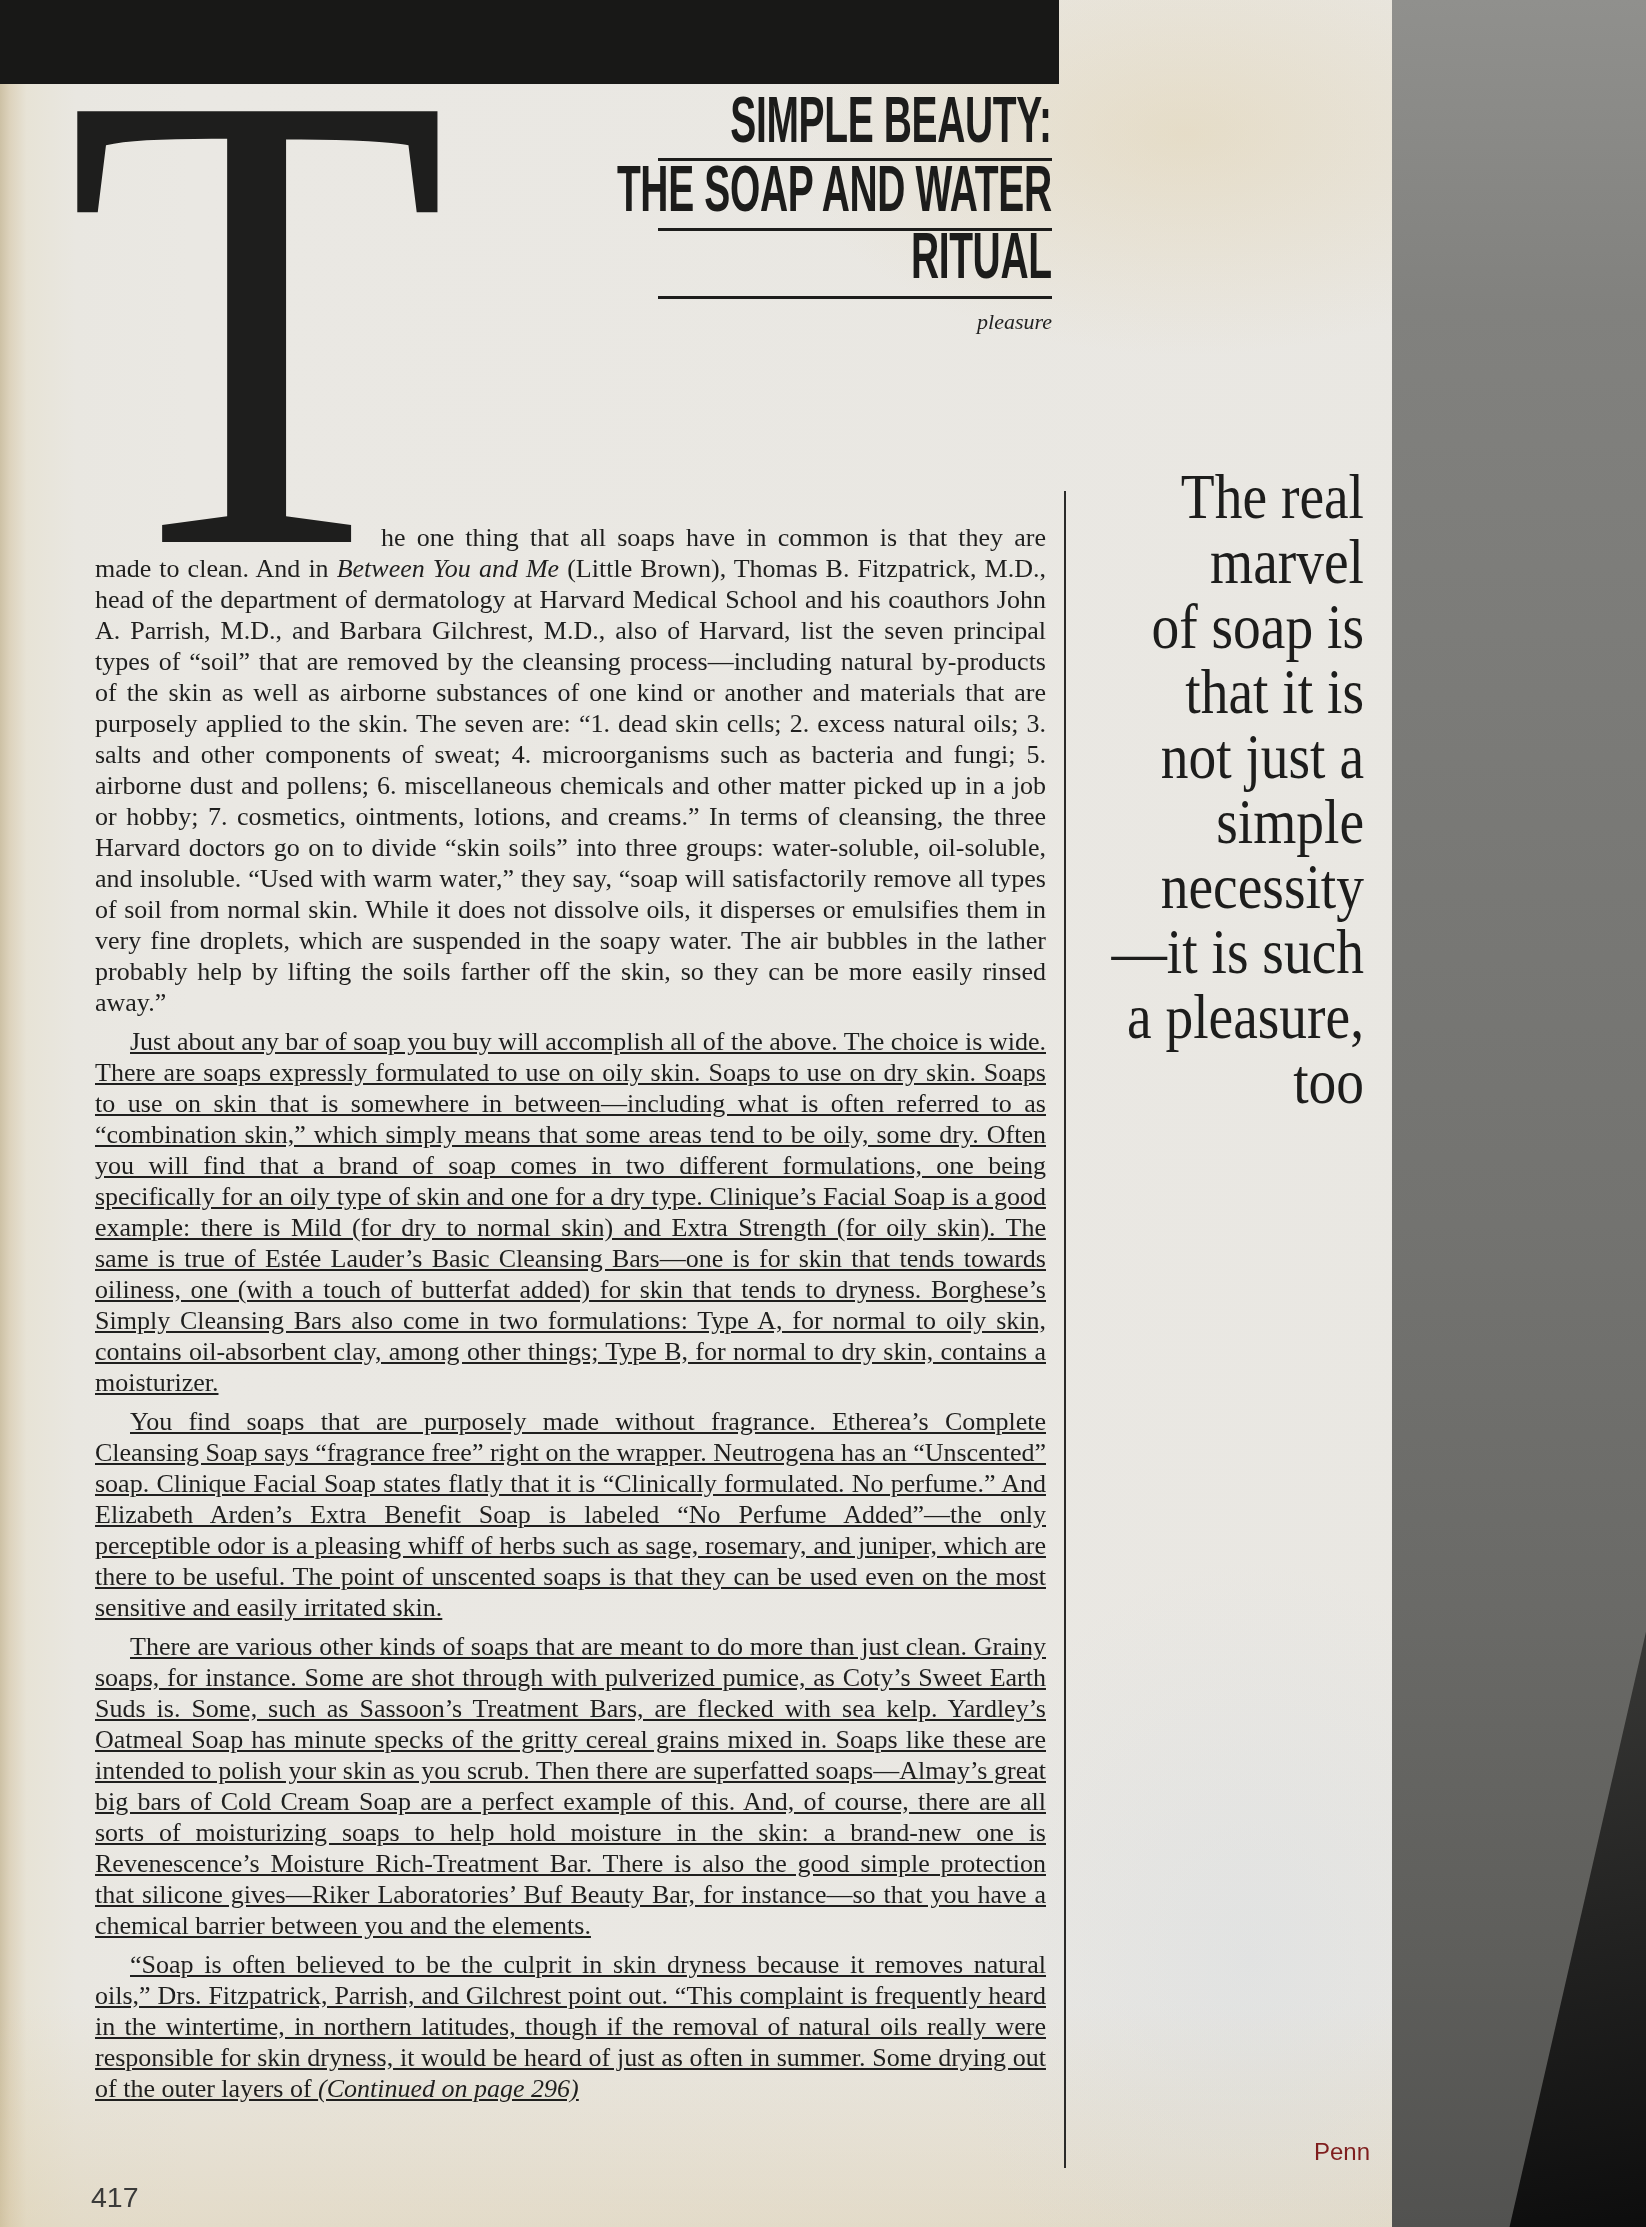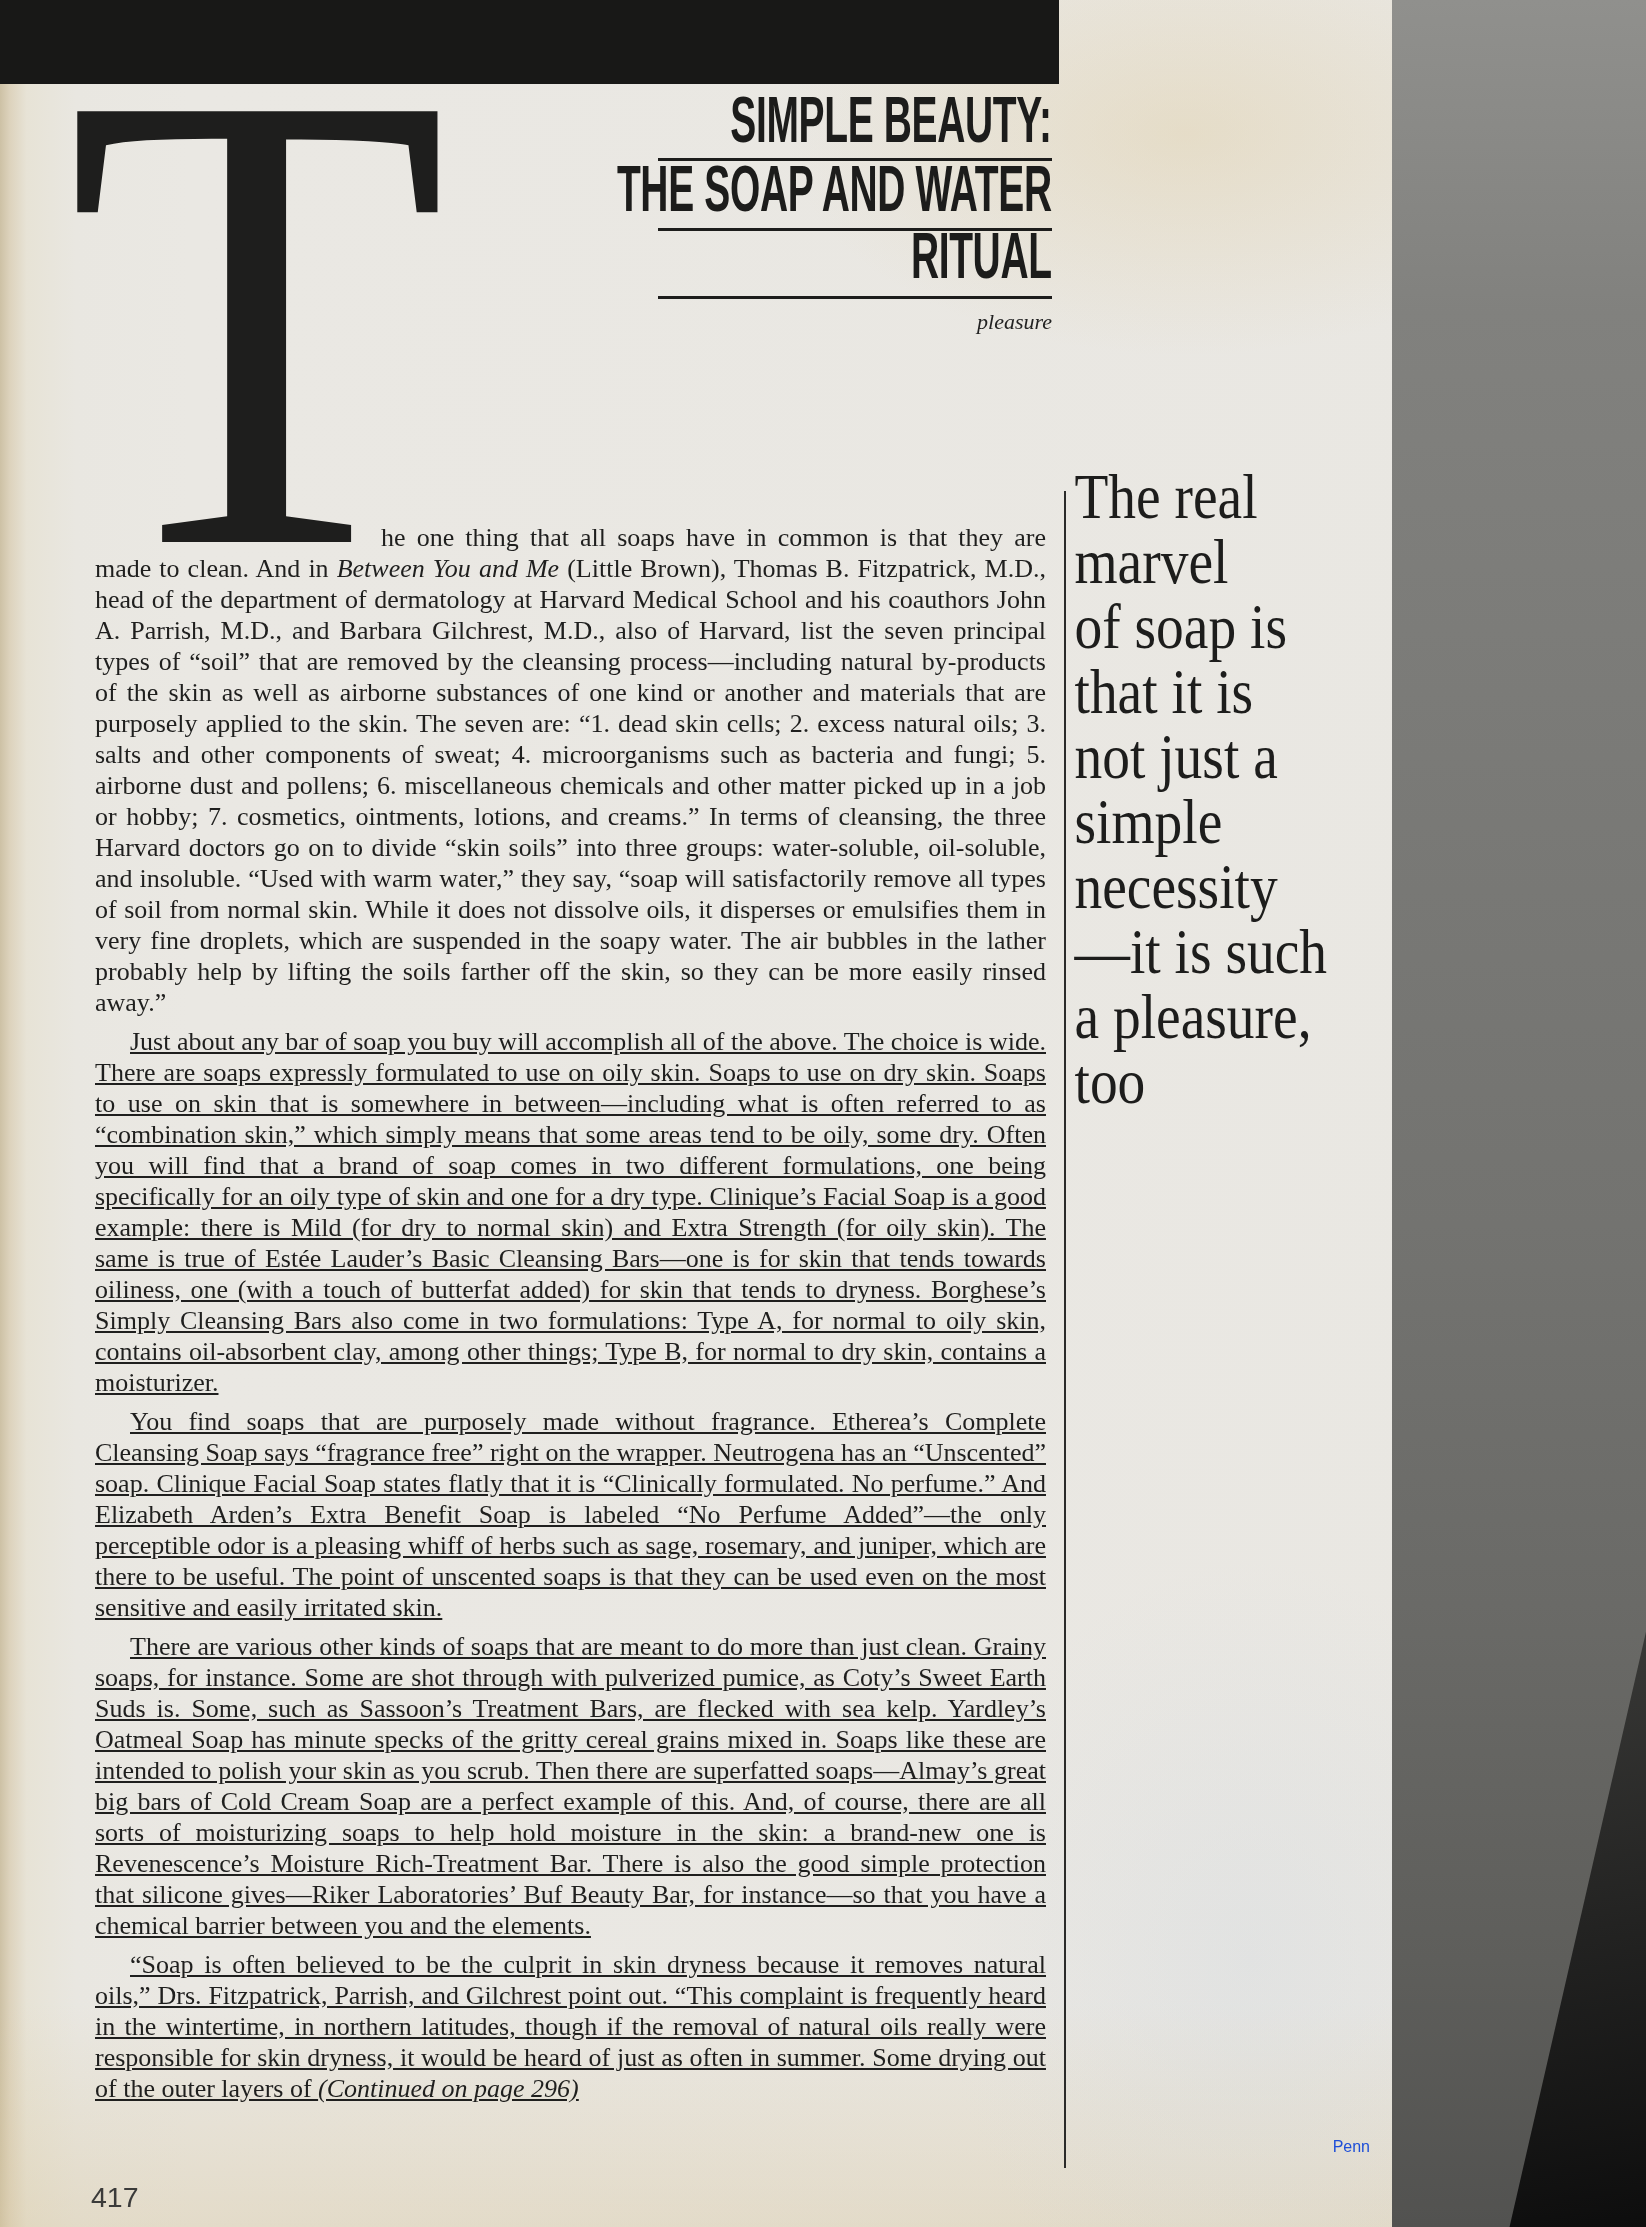--- a/index.html
+++ b/index.html
@@ -32,27 +32,27 @@
     font-style:italic;font-size:22px;color:#222;}
   .dropcap{position:absolute;left:66px;top:-8.9px;font-size:658px;line-height:1;
     color:#1e1e1d;font-family:"Liberation Serif",serif;transform:scaleX(0.95);transform-origin:0 0;}
   .article{position:absolute;left:87px;top:514px;width:967px;
     font-size:26px;line-height:31px;color:#1f1f1e;text-align:justify;}
   .article p{margin:8px;padding:0;}
   .article p.ind{text-indent:35px;text-decoration:underline;}
   .dropcap-spacer{float:left;width:286px;height:31px;}
   .it{font-style:italic;}
   .colrule{position:absolute;left:1064px;top:491px;width:1.9px;height:1677px;background:#2b2b2a;}
-  .pullquote{position:absolute;right:282px;top:465px;width:329px;
+  .pullquote{position:absolute;right:282px;top:465px;width:329px;text-align:right;
     color:#1d1d1c;font-family:"Liberation Serif",serif;}
   .pullquote .pqline{font-size:63px;line-height:65px;transform:scaleX(0.88);transform-origin:100% 50%;white-space:nowrap;}
   .pagenum{position:absolute;left:91px;top:2181px;font-family:"Liberation Sans",sans-serif;
     font-size:28.5px;color:#3b3b3a;}
   .credit{position:absolute;right:276px;top:2138px;font-family:"Liberation Sans",sans-serif;
-    font-size:16px;color:#1d4ed8;}
+    font-size:24px;color:#7f1d1d;}
 </style>
 </head>
 <body>
 
 <div class="tint"></div>
 
 <div class="topbar"></div>
 
 <div class="photo"></div>
 <div class="photo-shadow"></div>

